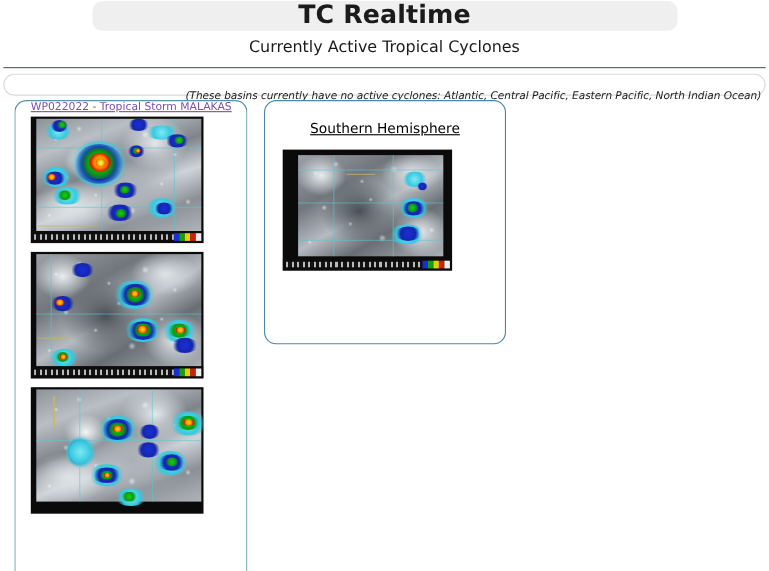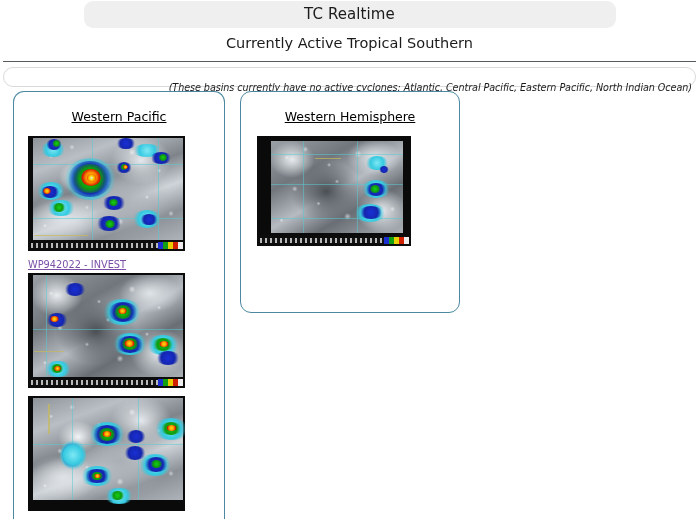--- a/index.html
+++ b/index.html
@@ -20,24 +20,24 @@
   }
   #title-bar {
     width: 532px;
     margin: 0 auto;
     background: #efeff0;
     border-radius: 9px;
     text-align: center;
     padding: 2px 0 3px 0;
   }
   #app-title {
-    font-size: 15px;
+    font-size: 23px;
     line-height: 22px;
     color: #1b1b1b;
-    font-weight: 400;
+    font-weight: 700;
     letter-spacing: 0.1px;
   }
   #subtitle {
     text-align: center;
     font-size: 14.5px;
     line-height: 19px;
     color: #1b1b1b;
     margin-top: 6px;
   }
   #header-rule {
@@ -233,36 +233,36 @@
   .sat-image.sh .gridline-h { left: 14px; right: 8px; }
   .sat-image.sh .gridline-v { top: 5px; bottom: 13px; }
 </style>
 </head>
 <body>
 
 <div id="page-header">
   <div id="title-bar">
     <div id="app-title">TC Realtime</div>
   </div>
-  <div id="subtitle">Currently Active Tropical Southern</div>
+  <div id="subtitle">Currently Active Tropical Cyclones</div>
   <hr id="header-rule">
 </div>
 
 <div id="notice-bar">
   <span id="notice-text">(These basins currently have no active cyclones: Atlantic, Central Pacific, Eastern Pacific, North Indian Ocean)</span>
 </div>
 
 <div id="panels">
 
   <div class="basin-panel" id="panel-western-pacific">
     <div class="panel-inner">
 
-      <div class="basin-title">Western Pacific</div>
 
       <div class="storm-entry">
+        <a class="storm-link">WP022022 - Tropical Storm MALAKAS</a>
         <div class="sat-image">
           <div class="sat-frame">
             <div class="sat-sea"></div>
             <div class="sat-speckle"></div>
             <div class="gridline-h" style="top:28px"></div>
             <div class="gridline-h" style="top:82px"></div>
             <div class="gridline-v" style="left:64px"></div>
             <div class="gridline-v" style="left:130px"></div>
             <div class="blob blob-cyan" style="left:12px;  top:6px;  width:26px; height:15px"></div>
             <div class="blob blob-blue" style="left:18px;  top:3px;  width:16px; height:11px"></div>
@@ -301,21 +301,20 @@
                 <i style="background:#12a012"></i>
                 <i style="background:#e8d000"></i>
                 <i style="background:#d02000"></i>
                 <i style="background:#eeeeee"></i>
             </div>
           </div>
         </div>
       </div>
 
       <div class="storm-entry">
-        <a class="storm-link">WP942022 - INVEST</a>
         <div class="sat-image">
           <div class="sat-frame">
             <div class="sat-sea dim"></div>
             <div class="sat-speckle"></div>
             <div class="gridline-h" style="top:56px"></div>
             <div class="gridline-v" style="left:18px"></div>
             <div class="blob blob-blue" style="left:36px;  top:10px; width:22px; height:13px"></div>
             <div class="blob blob-cyan" style="left:74px;  top:26px; width:40px; height:26px"></div>
             <div class="blob blob-blue" style="left:80px;  top:29px; width:30px; height:20px"></div>
             <div class="blob blob-green" style="left:85px;  top:32px; width:20px; height:14px"></div>
@@ -382,21 +381,21 @@
 
         </div>
       </div>
 
     </div>
   </div>
 
   <div class="basin-panel" id="panel-southern-hemisphere">
     <div class="panel-inner">
 
-      <div class="basin-title">Western Hemisphere</div>
+      <div class="basin-title">Southern Hemisphere</div>
 
       <div class="storm-entry">
         <div class="sat-image sh wide">
           <div class="sat-frame">
             <div class="sat-sea dim"></div>
             <div class="sat-speckle"></div>
             <div class="gridline-h" style="top:18px"></div>
             <div class="gridline-h" style="top:48px"></div>
             <div class="gridline-h" style="top:82px"></div>
             <div class="gridline-v" style="left:46px"></div>

